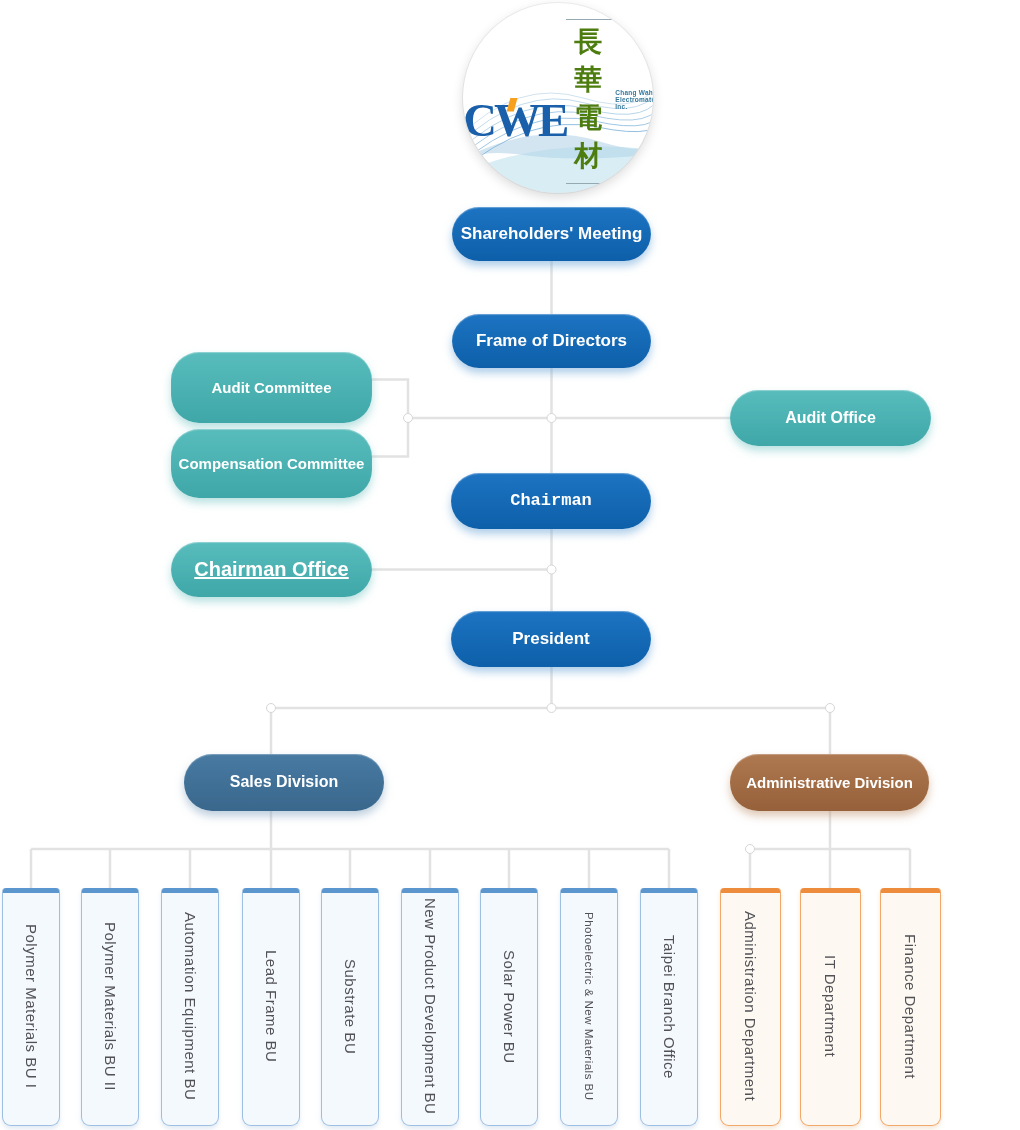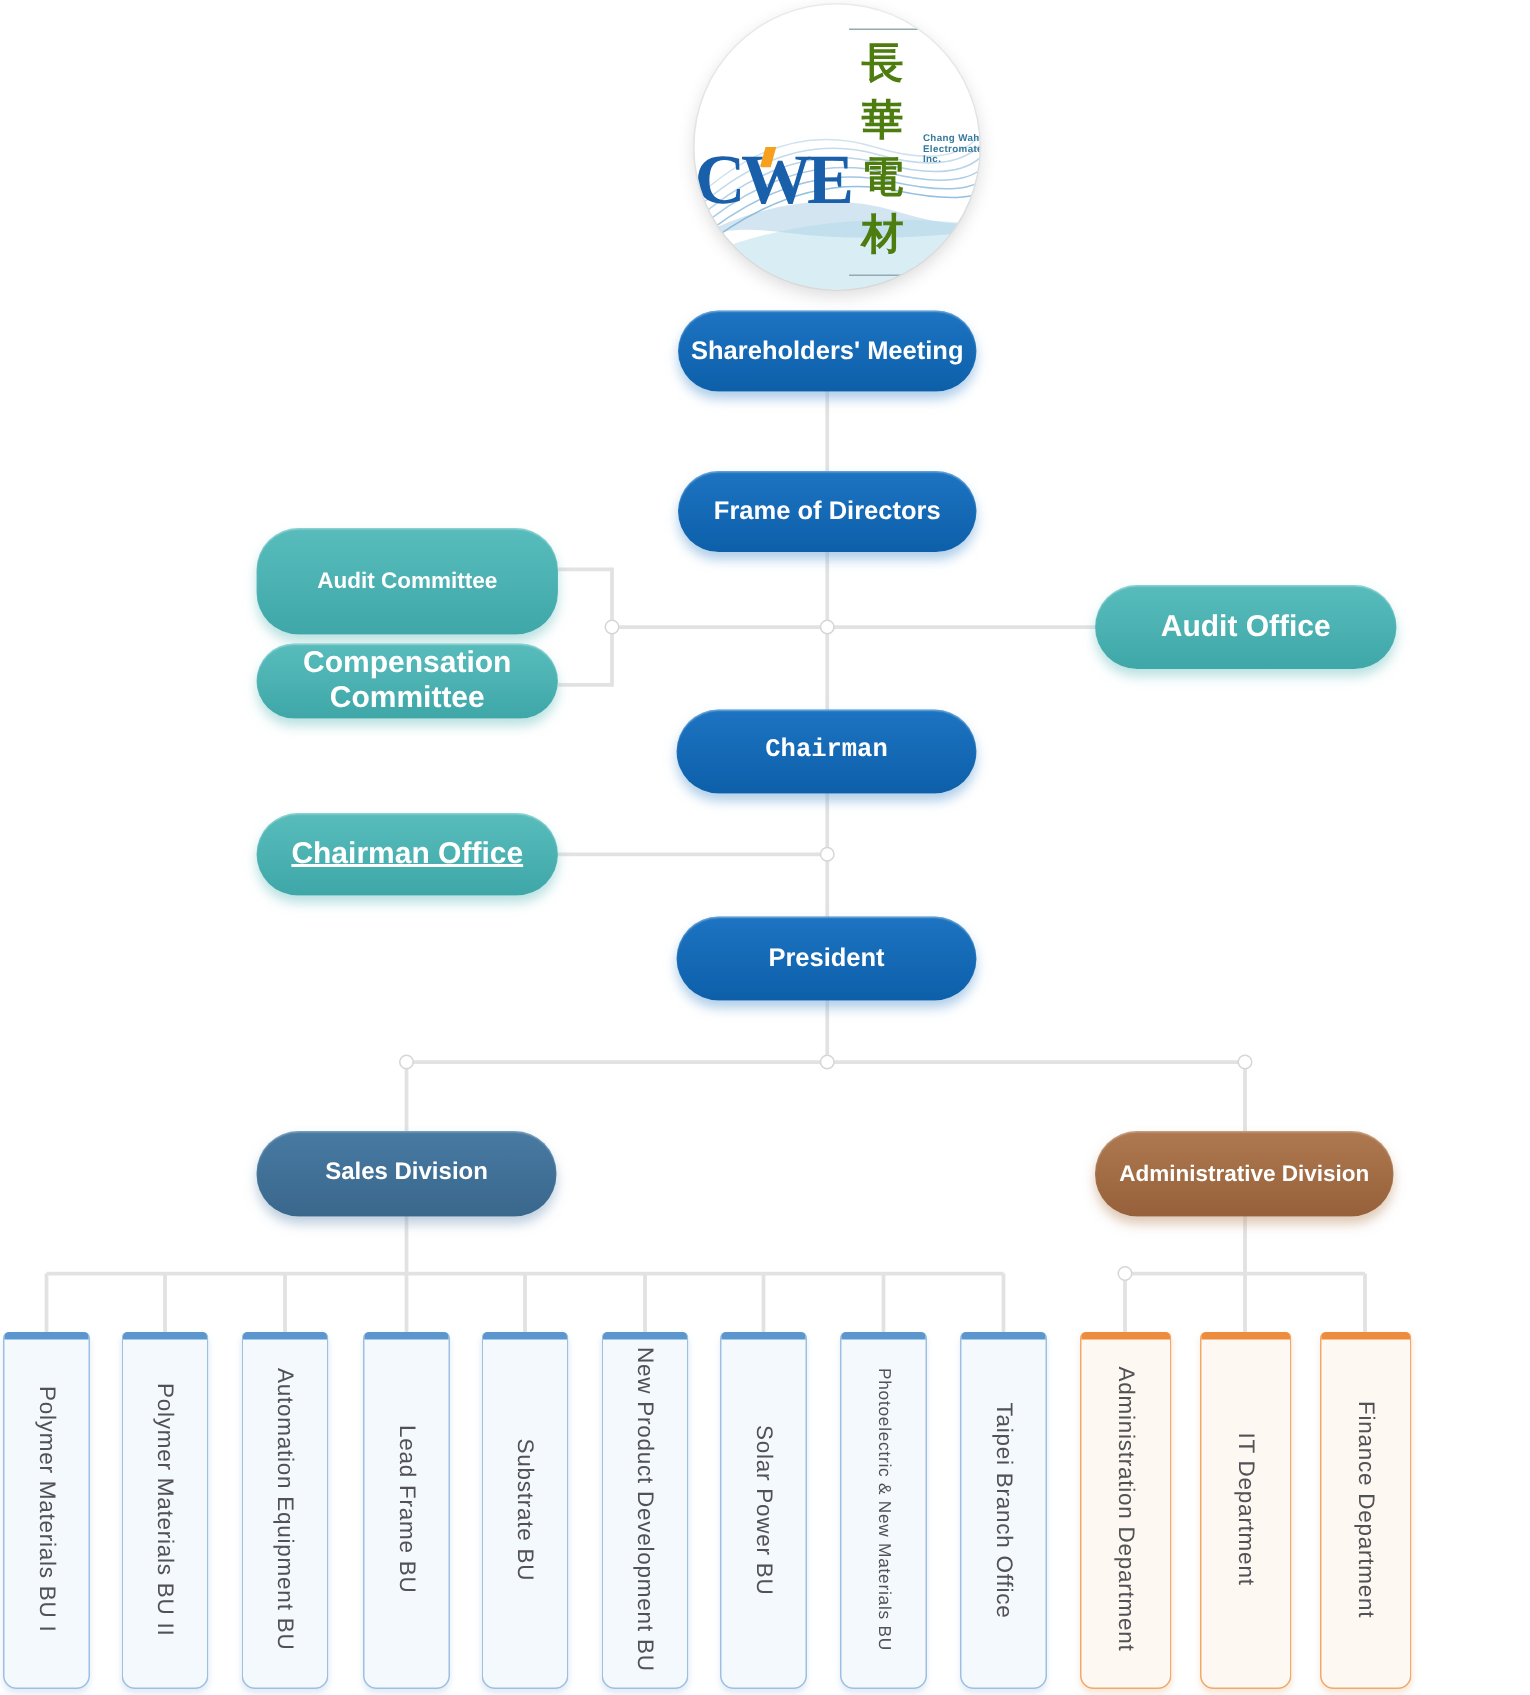--- a/index.html
+++ b/index.html
@@ -17,24 +17,24 @@
   .pill.steel{background:linear-gradient(180deg,#487aa2 0%,#3a678c 100%);
         box-shadow:0 5px 8px rgba(125,160,190,.5), inset 0 1px 1px rgba(255,255,255,.3);}
   .pill.brown{background:linear-gradient(180deg,#ae7850 0%,#96613a 100%);
         box-shadow:0 5px 8px rgba(195,155,120,.55), inset 0 1px 1px rgba(255,255,255,.3);}
 
   #p-shareholders{left:452px;top:207px;width:199px;height:54px;font-size:17px;}
   #p-board       {left:452px;top:314px;width:199px;height:54px;font-size:17px;}
   #p-chairman    {left:451px;top:473px;width:200px;height:56px;font-size:17px;font-family:Liberation Mono, monospace;}
   #p-president   {left:451px;top:611px;width:200px;height:56px;font-size:17px;}
   #p-audit-com   {left:171px;top:352px;width:201px;height:71px;font-size:15px;}
-  #p-comp-com    {left:171px;top:429px;width:201px;height:50px;font-size:20px;}
+  #p-comp-com    {left:171px;top:429px;width:201px;height:69px;font-size:15px;}
   #p-chair-off   {left:171px;top:542px;width:201px;height:55px;font-size:20px;text-decoration:underline;}
-  #p-audit-off   {left:730px;top:390px;width:201px;height:56px;font-size:20px;}
-  #p-sales       {left:171px;top:754px;width:200px;height:57px;font-size:16px;}
+  #p-audit-off   {left:730px;top:390px;width:201px;height:56px;font-size:16px;}
+  #p-sales       {left:184px;top:754px;width:200px;height:57px;font-size:16px;}
   #p-admin       {left:730px;top:754px;width:199px;height:57px;font-size:15px;}
 
   
   .unit{position:absolute;top:888px;height:238px;box-sizing:border-box;
         display:flex;align-items:center;justify-content:center;
         border-radius:4px 4px 9px 9px;}
   .unit.blue-u{width:58px;background:#f4f9fd;border:1px solid #9dc0e2;border-top:none;
         box-shadow:0 3px 4px rgba(160,190,220,.3);}
   .unit.blue-u::before{content:"";position:absolute;top:0;left:0;right:0;height:5px;
         background:#5b96ce;border-radius:3px 3px 0 0;}

